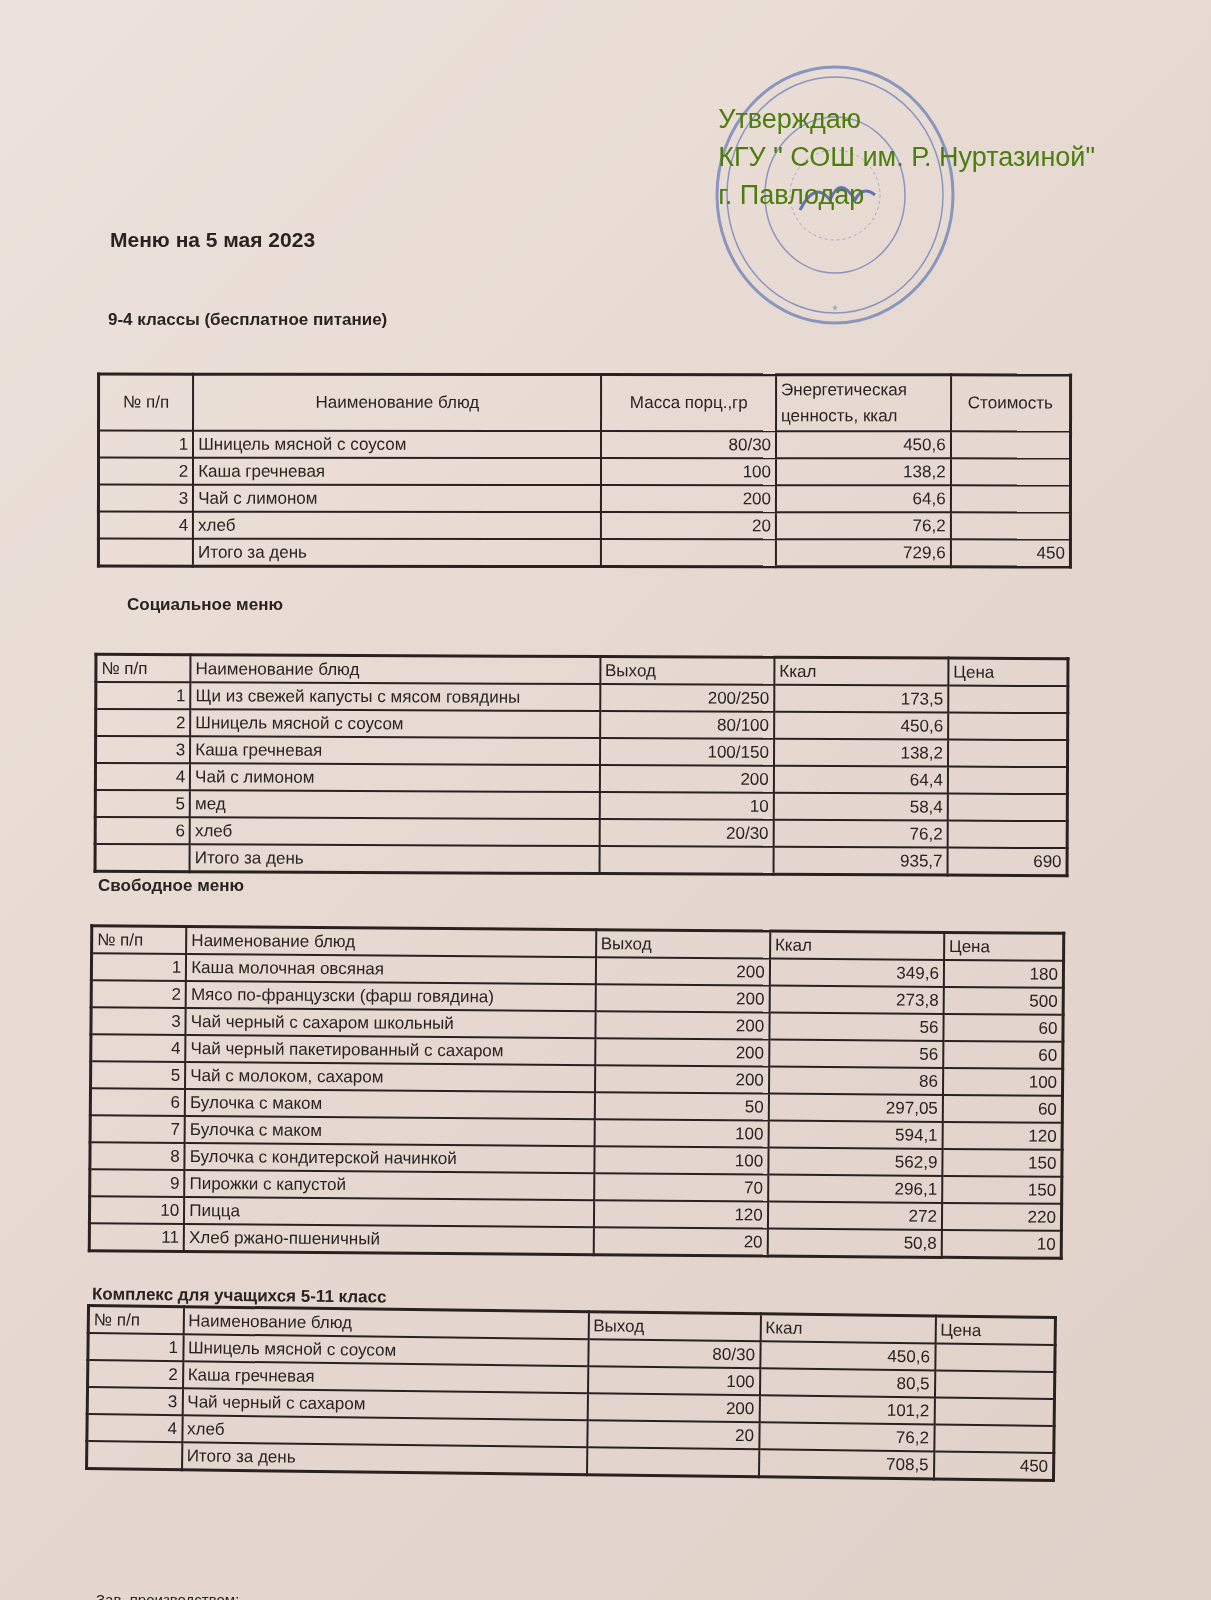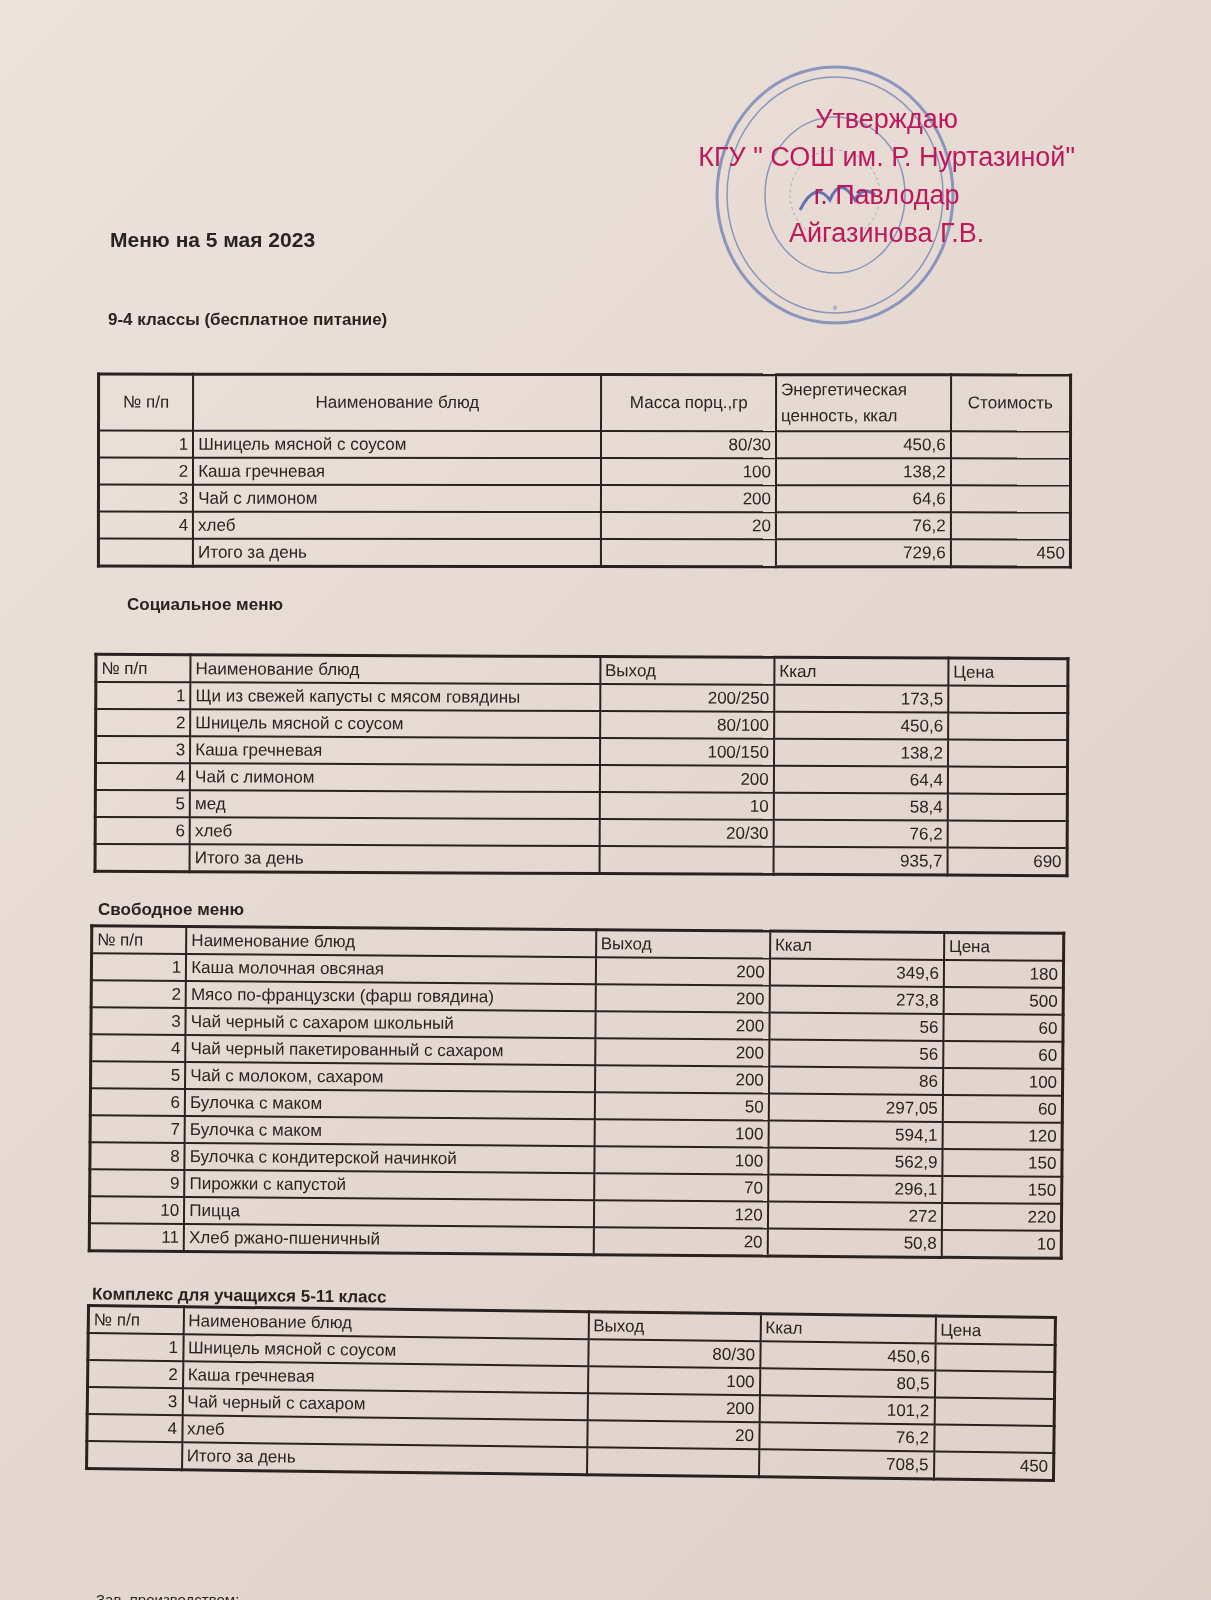--- a/index.html
+++ b/index.html
@@ -8,23 +8,23 @@
       background: linear-gradient(135deg, #ede3dc 0%, #e6d9d1 45%, #e0d1c9 100%);
       font-family: "Liberation Sans", "DejaVu Sans", sans-serif;
       color: #2a2320;
       position: relative;
       overflow: hidden;
     }
     .page { position: absolute; left: 0; top: 0; width: 1211px; height: 1600px; }
 
     
     .approval {
-      position: absolute; right: 136px; top: 100px;
-      text-align: center; font-size: 27px; line-height: 38px;
-      color: #be185d;
+      position: absolute; right: 116px; top: 100px;
+      text-align: left; font-size: 27px; line-height: 38px;
+      color: #4d7c0f;
     }
     .approval div { white-space: nowrap; }
 
     
     .stamp {
       position: absolute; left: 710px; top: 60px; width: 250px; height: 270px;
       pointer-events: none; opacity: 0.75;
     }
 
     .doc-title {
@@ -75,21 +75,20 @@
     <ellipse cx="125" cy="135" rx="70" ry="78" fill="none" stroke="#6a7fb8" stroke-width="1.5"></ellipse>
     <circle cx="125" cy="135" r="45" fill="none" stroke="#8597c6" stroke-width="1" stroke-dasharray="3 3"></circle>
     <path d="M90 150 q15 -30 30 -10 q10 -25 25 0 q8 -15 20 -5" fill="none" stroke="#3a4fa8" stroke-width="3"></path>
     <text x="125" y="255" text-anchor="middle" font-size="14" fill="#6a7fb8">*</text>
   </svg>
 
   <div class="approval">
     <div>Утверждаю</div>
     <div>КГУ " СОШ им. Р. Нуртазиной"</div>
     <div>г. Павлодар</div>
-    <div>Айгазинова Г.В.</div>
   </div>
 
   <div class="doc-title">Меню на 5 мая 2023</div>
 
   <div class="section-title" style="left:108px; top:310px;">9-4 классы (бесплатное питание)</div>
   <table class="menu" id="t1">
     <colgroup>
         <col style="width:95px">
         <col style="width:410px">
         <col style="width:175px">
@@ -208,21 +207,21 @@
         <tr>
           <td class="num"></td>
           <td class="bold">Итого за день</td>
           <td class="num"></td>
           <td class="num bold">935,7</td>
           <td class="num bold">690</td>
         </tr>
       </tbody>
   </table>
 
-  <div class="section-title" style="left:98px; top:900px;">Свободное меню</div>
+  <div class="section-title" style="left:98px; top:876px;">Свободное меню</div>
   <table class="menu" id="t3">
     <colgroup>
         <col style="width:95px">
         <col style="width:410px">
         <col style="width:175px">
         <col style="width:175px">
         <col style="width:120px">
       </colgroup>
     <thead>
       <tr>

